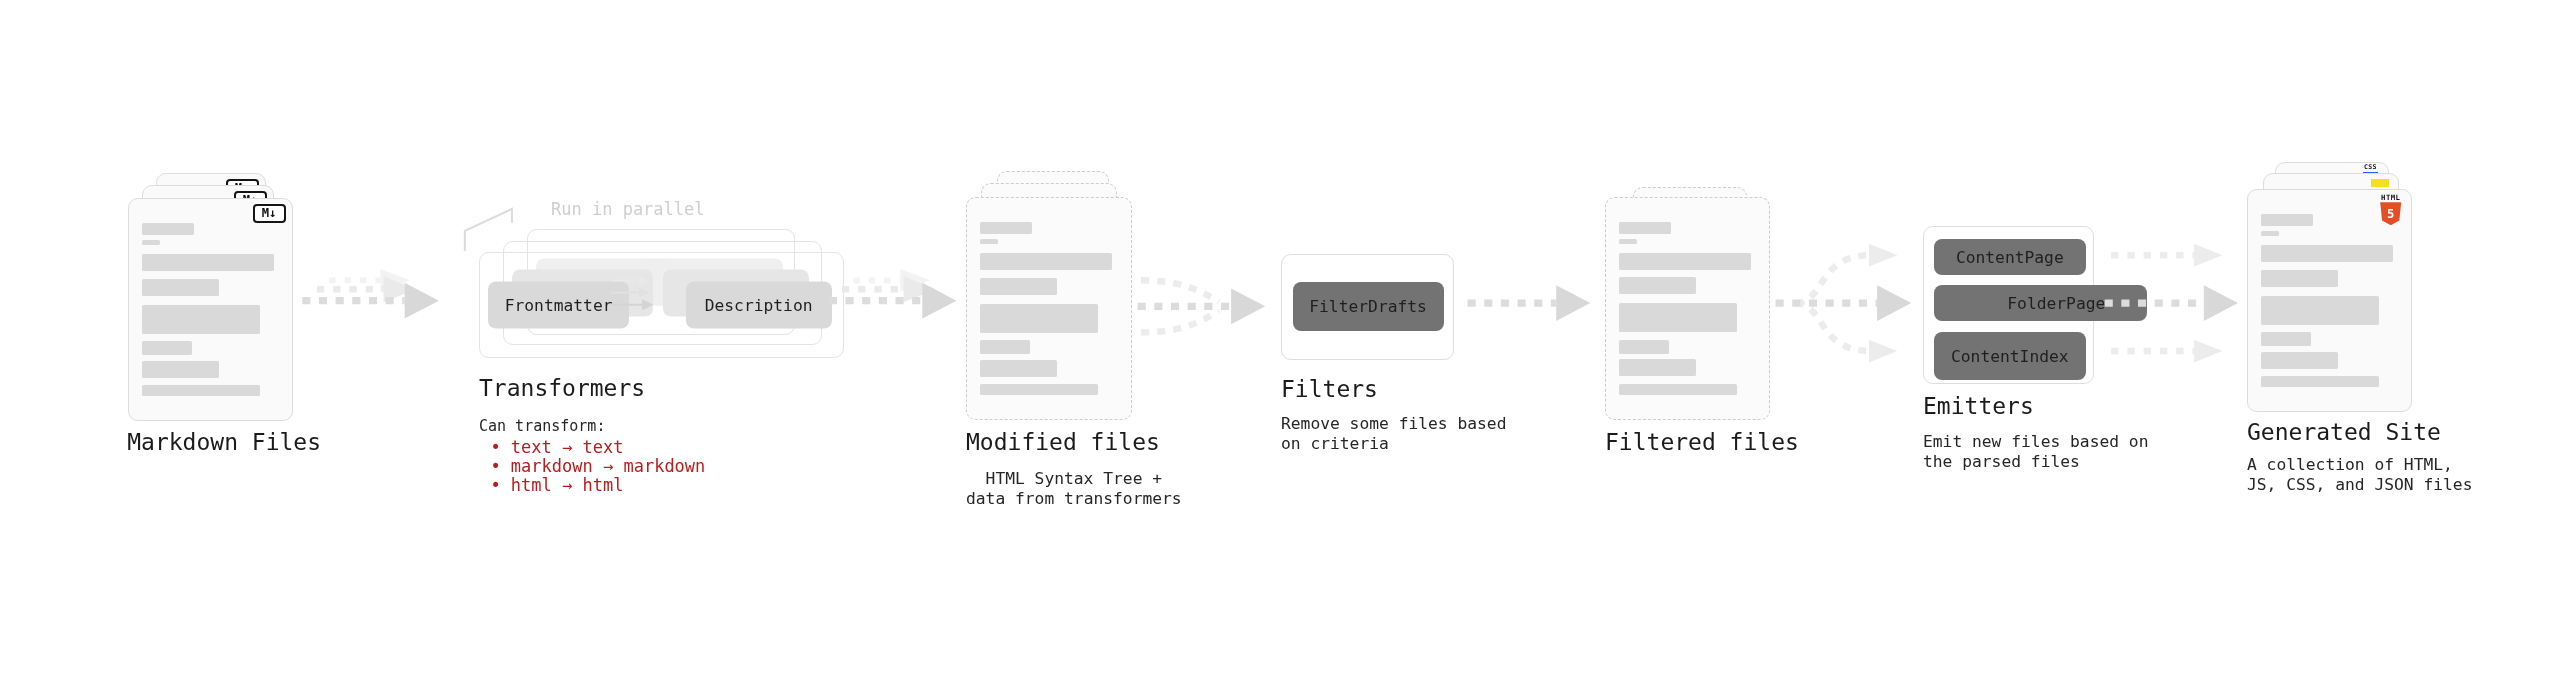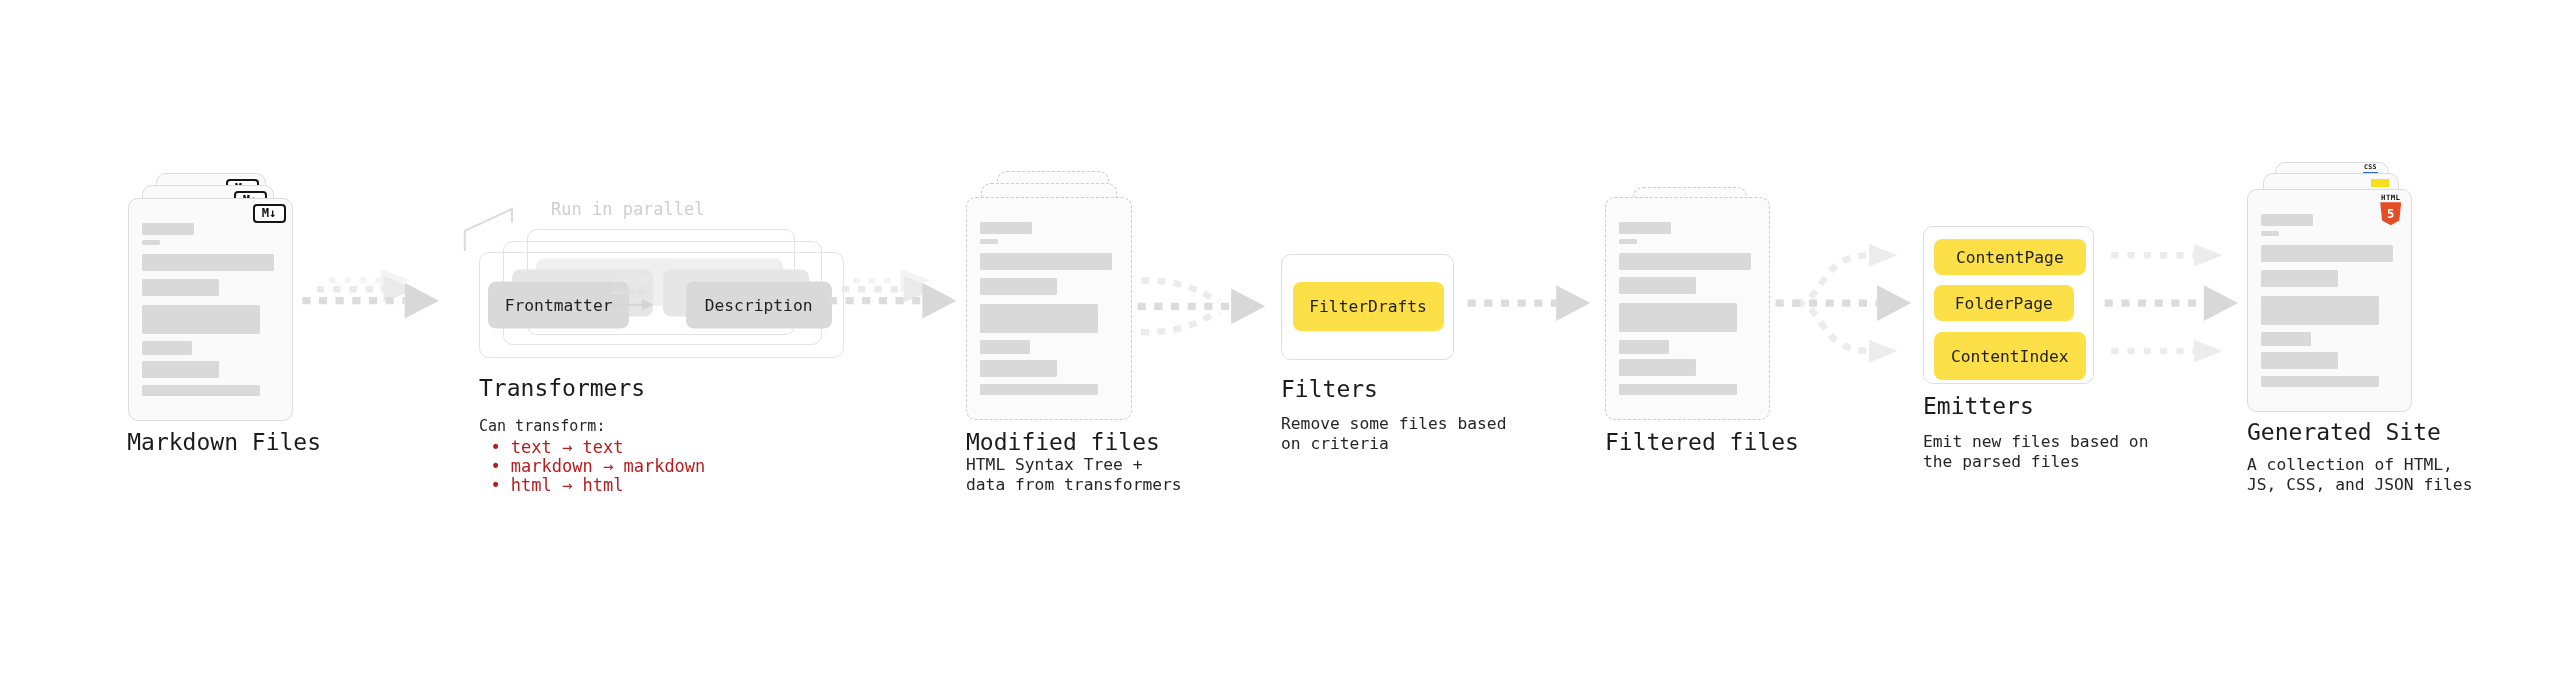--- a/index.html
+++ b/index.html
@@ -56,21 +56,21 @@
     display:flex;align-items:center;justify-content:center;font-size:16.3px;color:#1f1f1f;
   }
   .tbtn-left{left:8.1px;width:141px;}
   .tbtn-right{right:11.4px;width:146px;}
   .fill-front{background:#d9d9d9;}
   .fill-mid{background:#e6e6e6;}
   .fill-back{background:#efefef;}
   
   .outline-box{position:absolute;background:#ffffff;border:1.6px solid #dedede;border-radius:9.8px;box-sizing:border-box;}
   .pill{
-    position:absolute;background:#fde047;border-radius:8.1px;color:#1f1f1f;font-size:16.3px;
+    position:absolute;background:#737373;border-radius:8.1px;color:#1f1f1f;font-size:16.3px;
     display:flex;align-items:center;justify-content:center;
   }
   
   #arrow-overlay{position:absolute;left:0;top:0;z-index:10;pointer-events:none;}
 </style>
 </head>
 <body>
 
 <div id="canvas">
 
@@ -131,21 +131,21 @@
           <div class="bar b2"></div>
           <div class="bar b3"></div>
           <div class="bar b4"></div>
         <div class="bar b5"></div>
           <div class="bar b6"></div>
           <div class="bar b7"></div>
           <div class="bar b8"></div>
       </div>
     </div>
     <div class="stage-label" style="left:0;top:259px;">Modified files</div>
-    <div class="stage-desc" style="left:0;top:284px;">
+    <div class="stage-desc" style="left:0;top:298px;text-align:center;">
       <div>HTML Syntax Tree +</div>
       <div>data from transformers</div>
     </div>
   </div>
 
   <div class="abs" style="left:1605px;top:187px;width:171px;height:276px;">
     <div class="doc-card dashed" style="left:28.4px;top:0;width:114px;"></div>
     <div class="doc-card dashed" style="left:0;top:9.8px;">
       <div class="bars">
         <div class="bar b1"></div>
@@ -168,21 +168,21 @@
     <div class="stage-label" style="left:0;top:123px;">Filters</div>
     <div class="stage-desc" style="left:0;top:160px;">
       <div>Remove some files based</div>
       <div>on criteria</div>
     </div>
   </div>
 
   <div class="abs" style="left:1923px;top:226px;width:195px;height:252px;">
     <div class="outline-box" style="left:0;top:0;width:171px;height:158px;">
       <div class="pill" style="left:9.8px;top:12.2px;width:152px;height:36px;">ContentPage</div>
-      <div class="pill" style="left:9.8px;top:58px;width:140px;height:36px;">FolderPage</div>
+      <div class="pill" style="left:9.8px;top:58px;width:181px;height:36px;padding-left:32px;">FolderPage</div>
       <div class="pill" style="left:9.8px;top:105px;width:152px;height:48px;">ContentIndex</div>
     </div>
     <div class="stage-label" style="left:0;top:168px;">Emitters</div>
     <div class="stage-desc" style="left:0;top:206px;">
       <div>Emit new files based on</div>
       <div>the parsed files</div>
     </div>
   </div>
 
   <div class="abs" style="left:2247px;top:162px;width:175px;height:341px;">

